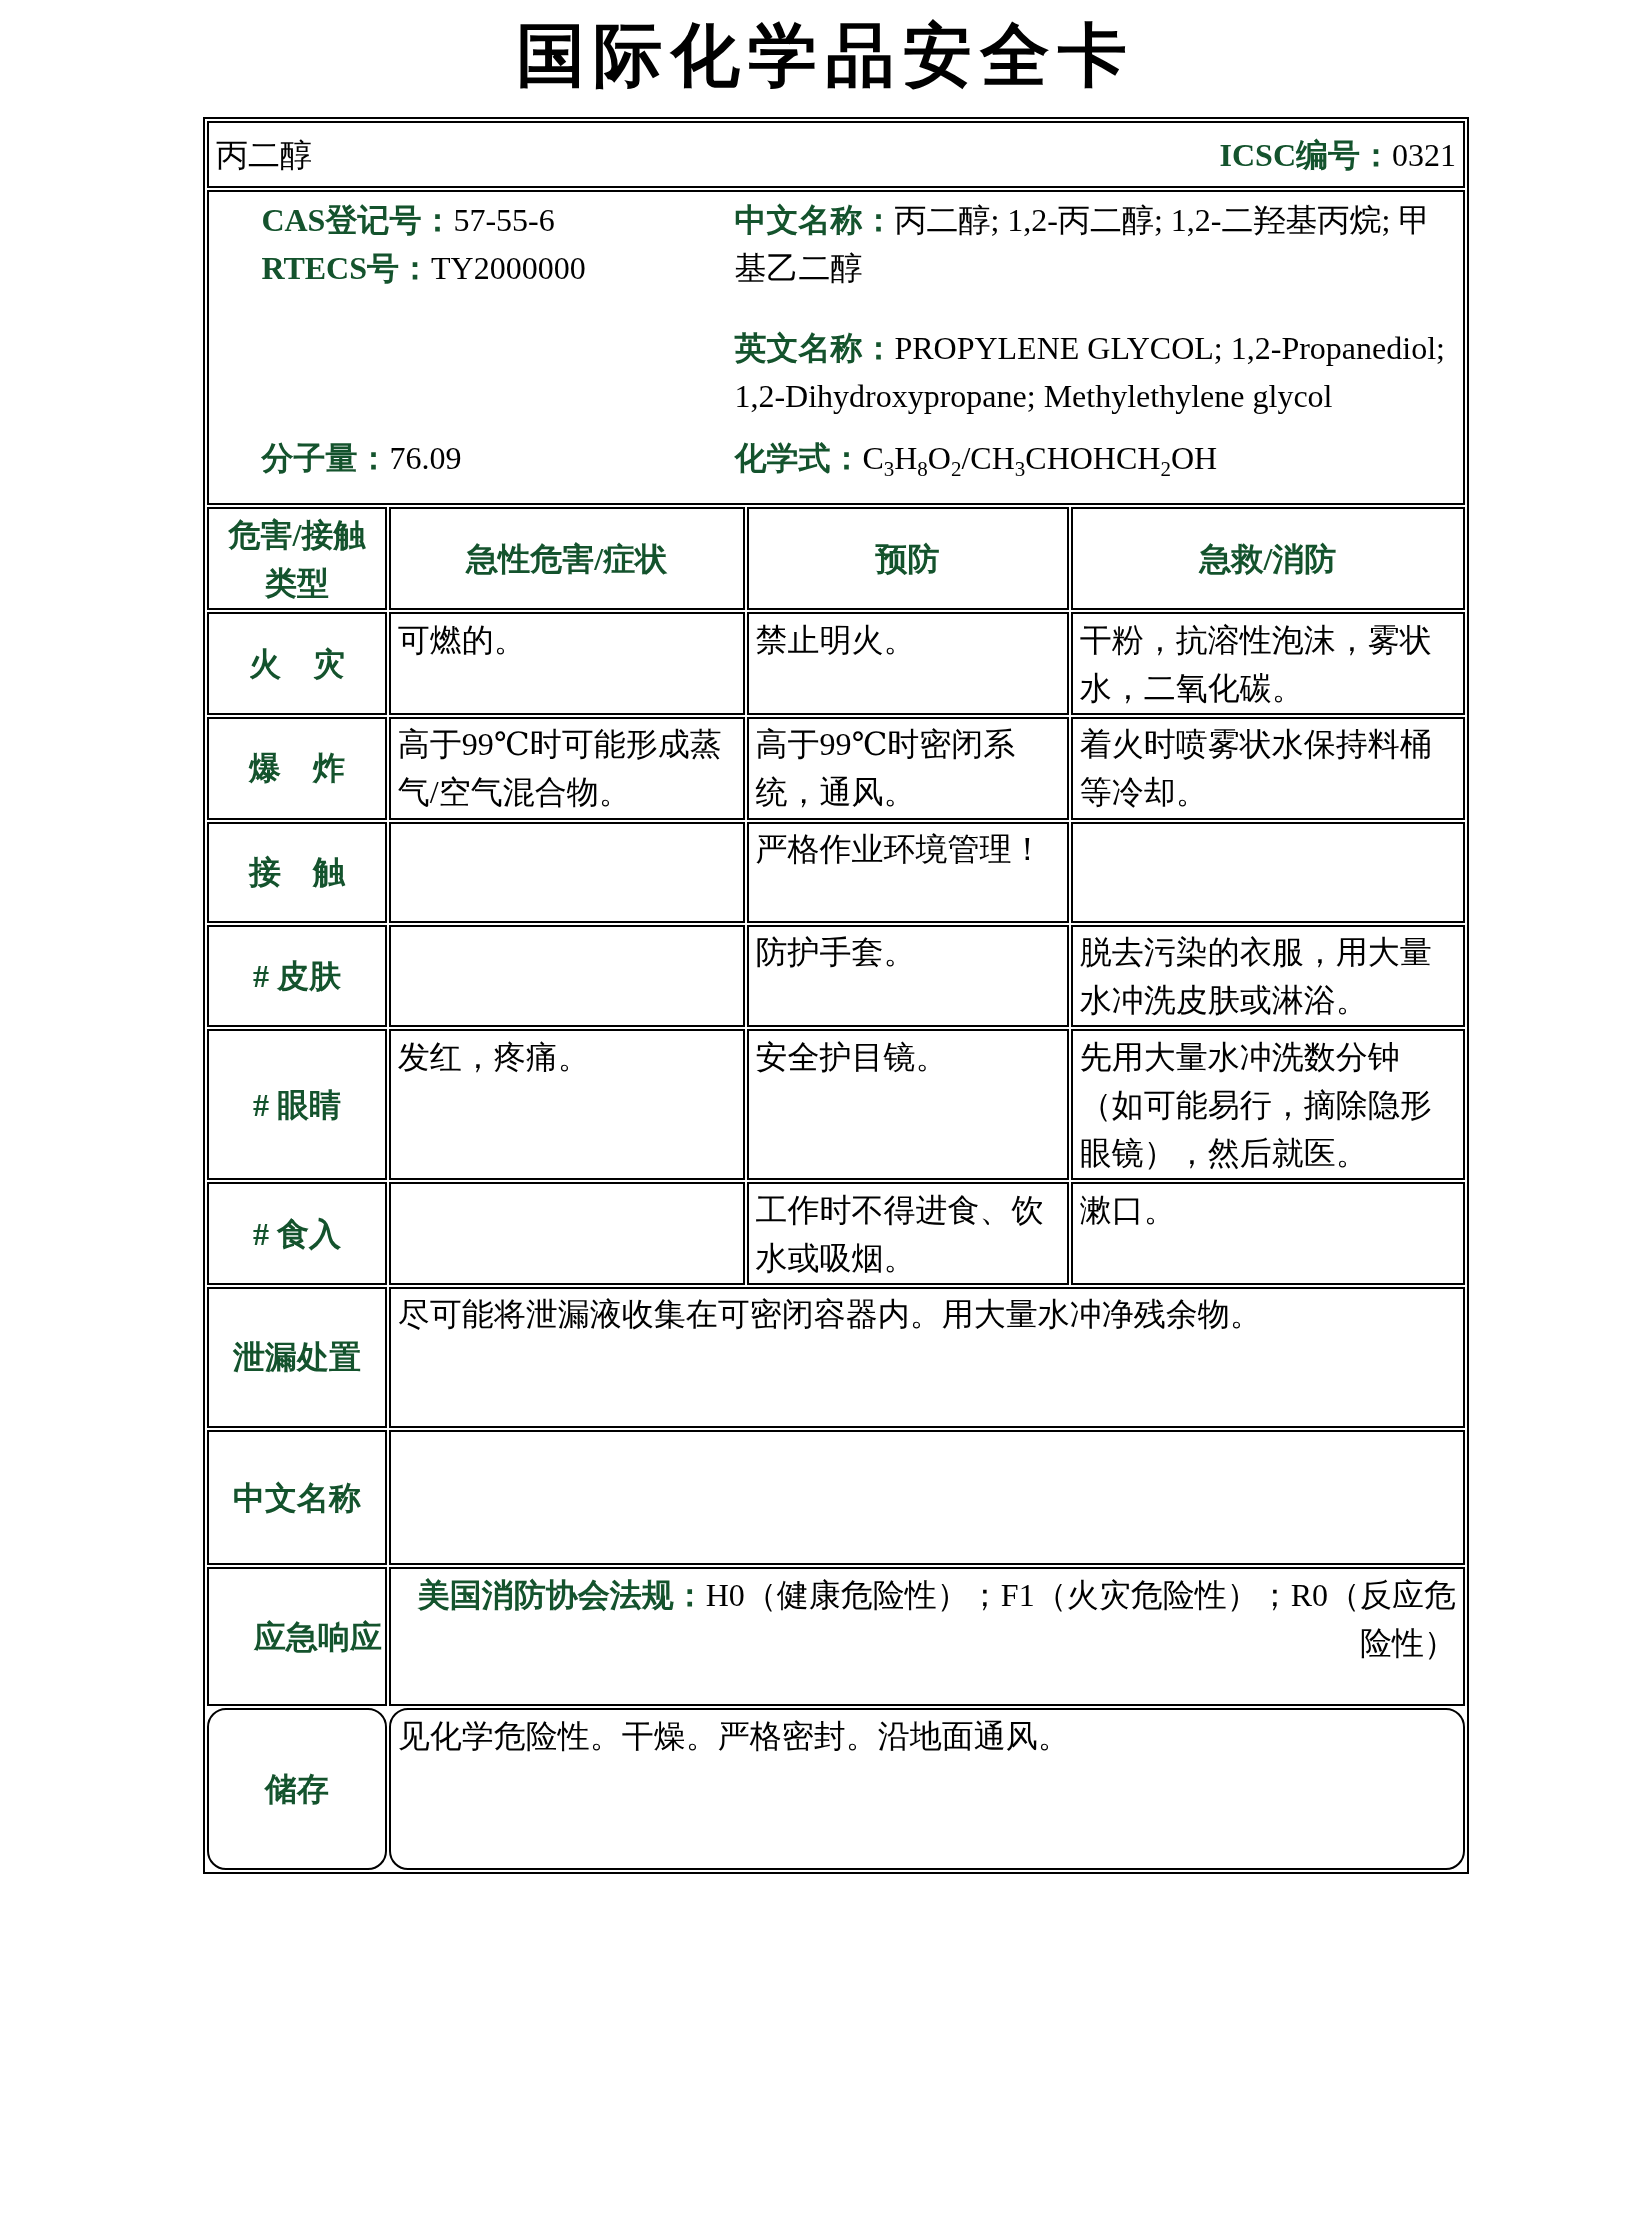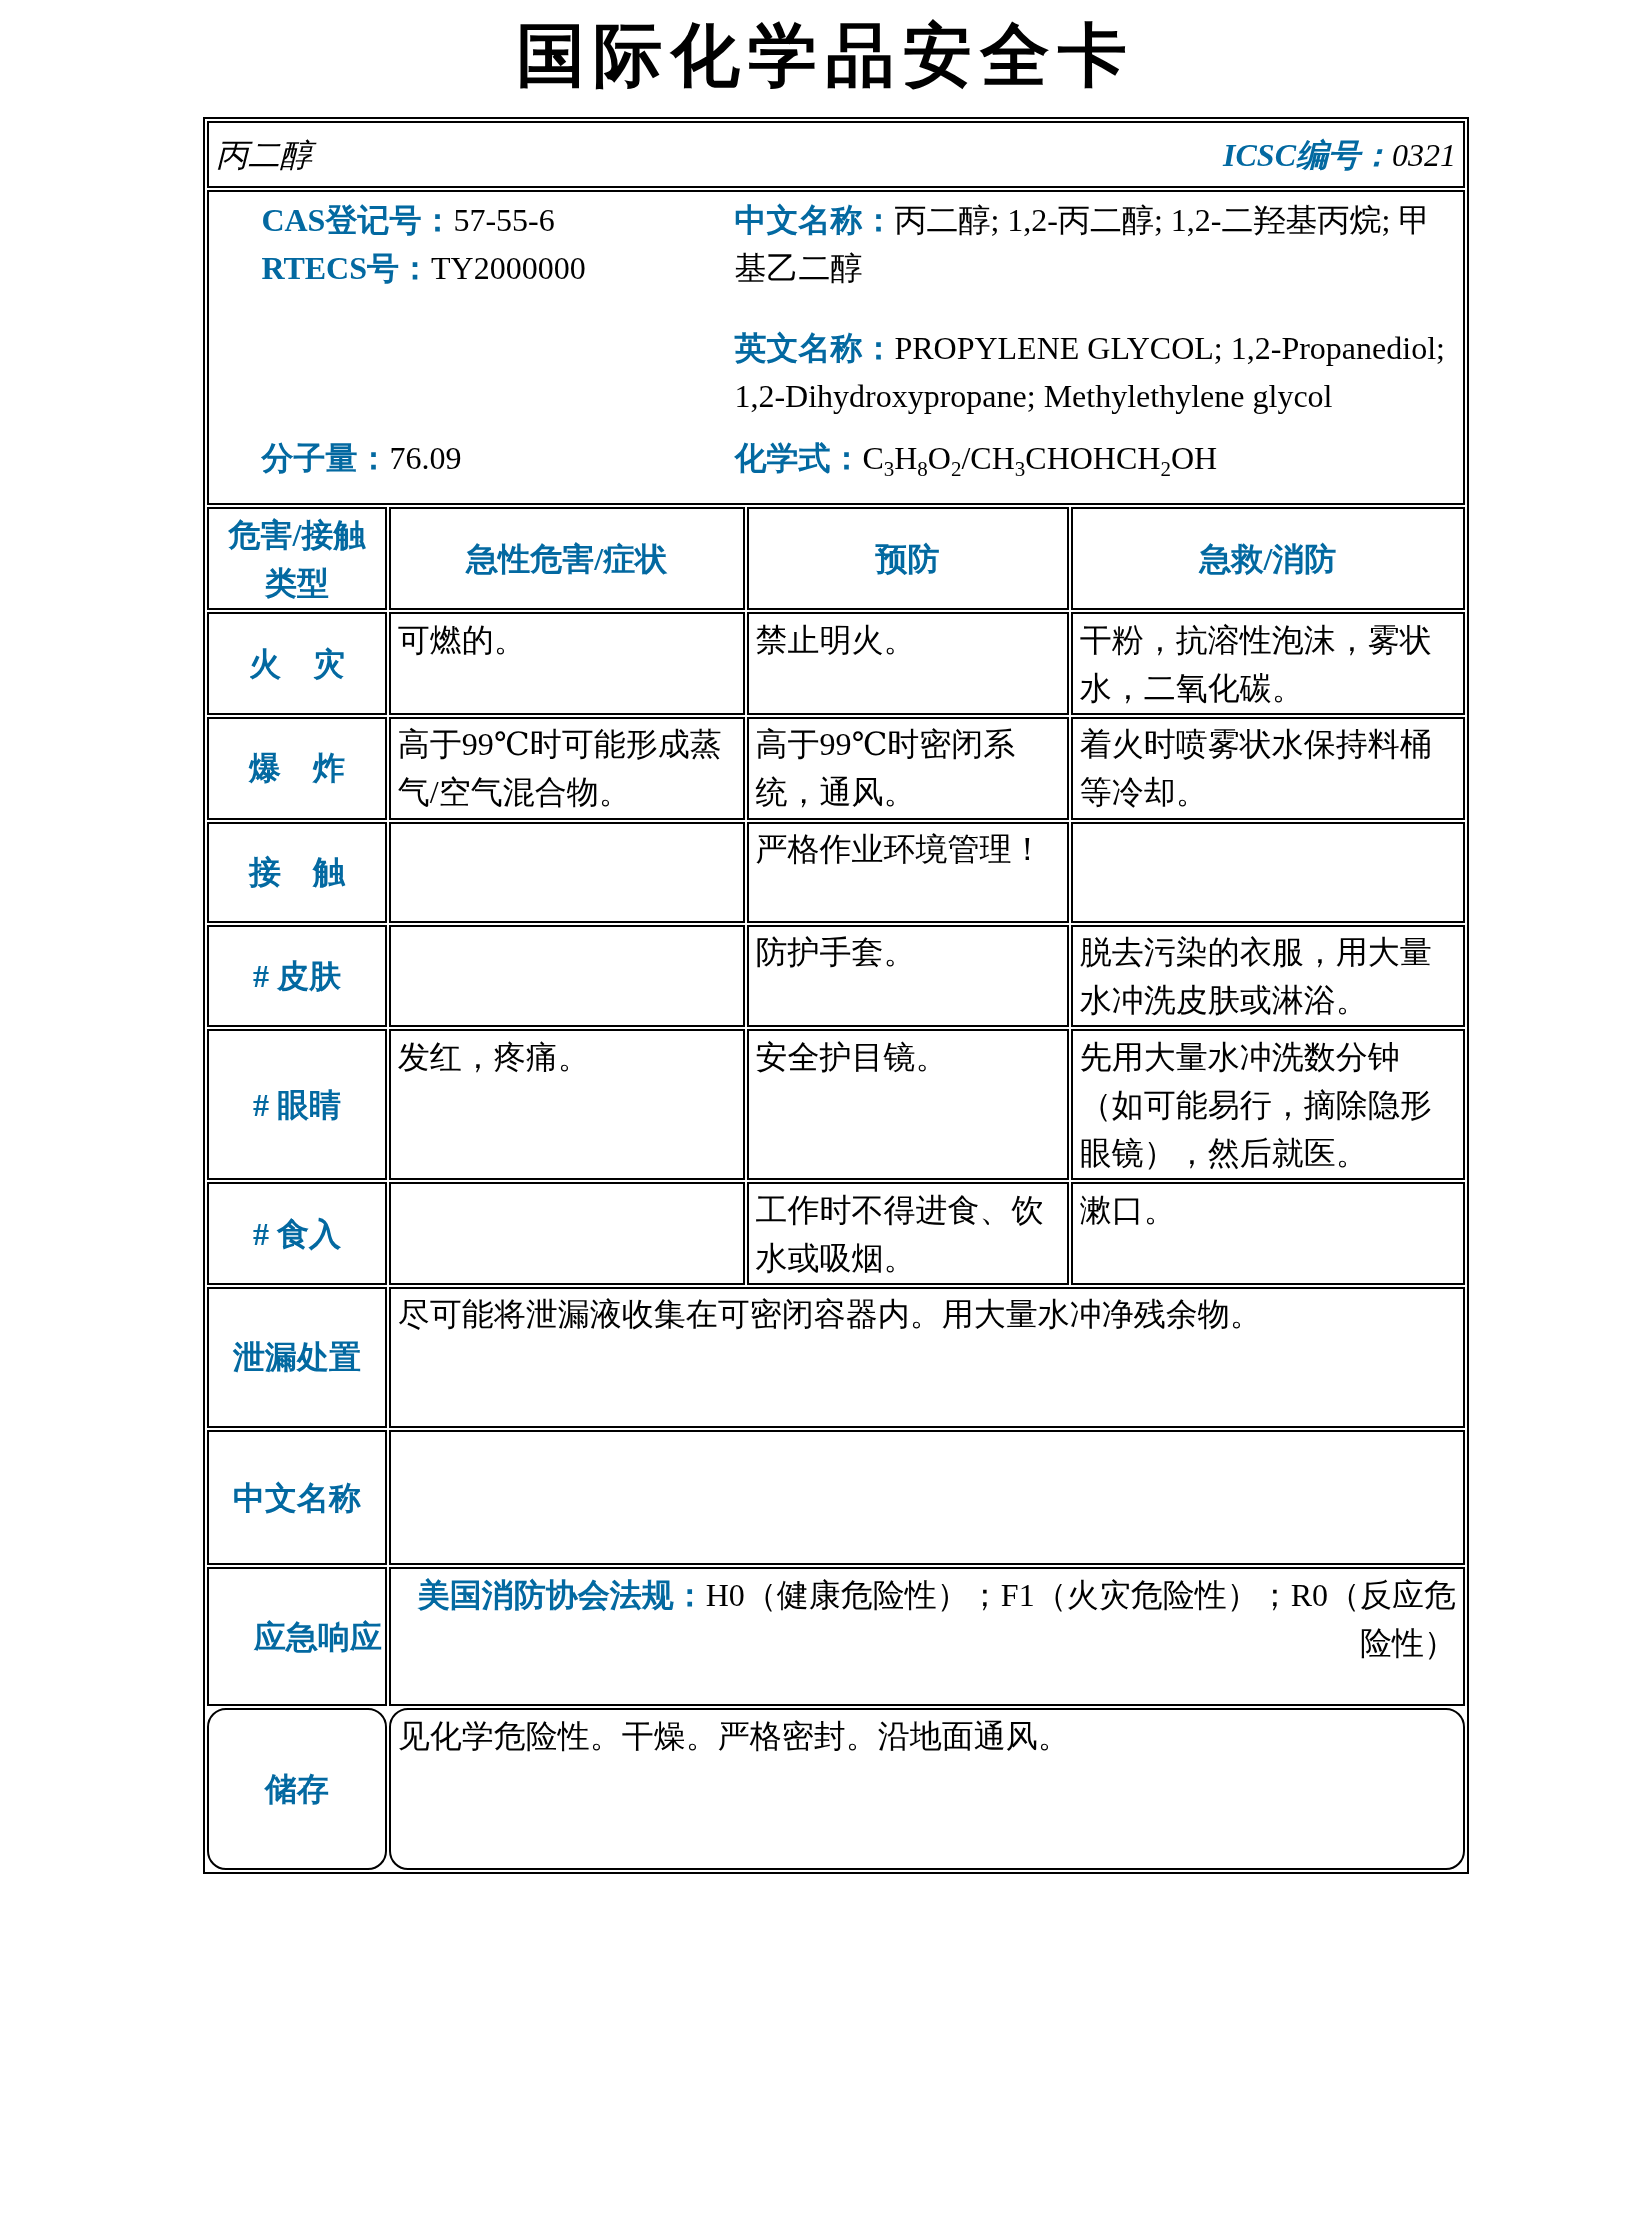--- a/index.html
+++ b/index.html
@@ -38,28 +38,27 @@
     line-height: 48px;
     background: #ffffff;
     word-break: break-word;
   }
   td.label-cell {
     vertical-align: middle;
     text-align: center;
     padding: 1.4px 2.8px;
   }
   .blue {
-    color: #0369a1;
+    color: #14532d;
     font-weight: bold;
   }
   .name-row {
     display: flex;
     justify-content: space-between;
     align-items: center;
-    font-style: italic;
   }
   tr.rn td { height: 60px; vertical-align: middle; }
   tr.rid td { height: 303px; }
   tr.rth td { height: 88px; }
   tr.rf  td { height: 93px; }
   tr.rx  td { height: 93px; }
   tr.rc  td { height: 94px; }
   tr.ri  td { height: 39px;  }
   tr.rs  td { height: 95px; }
   tr.re  td { height: 144px; }

